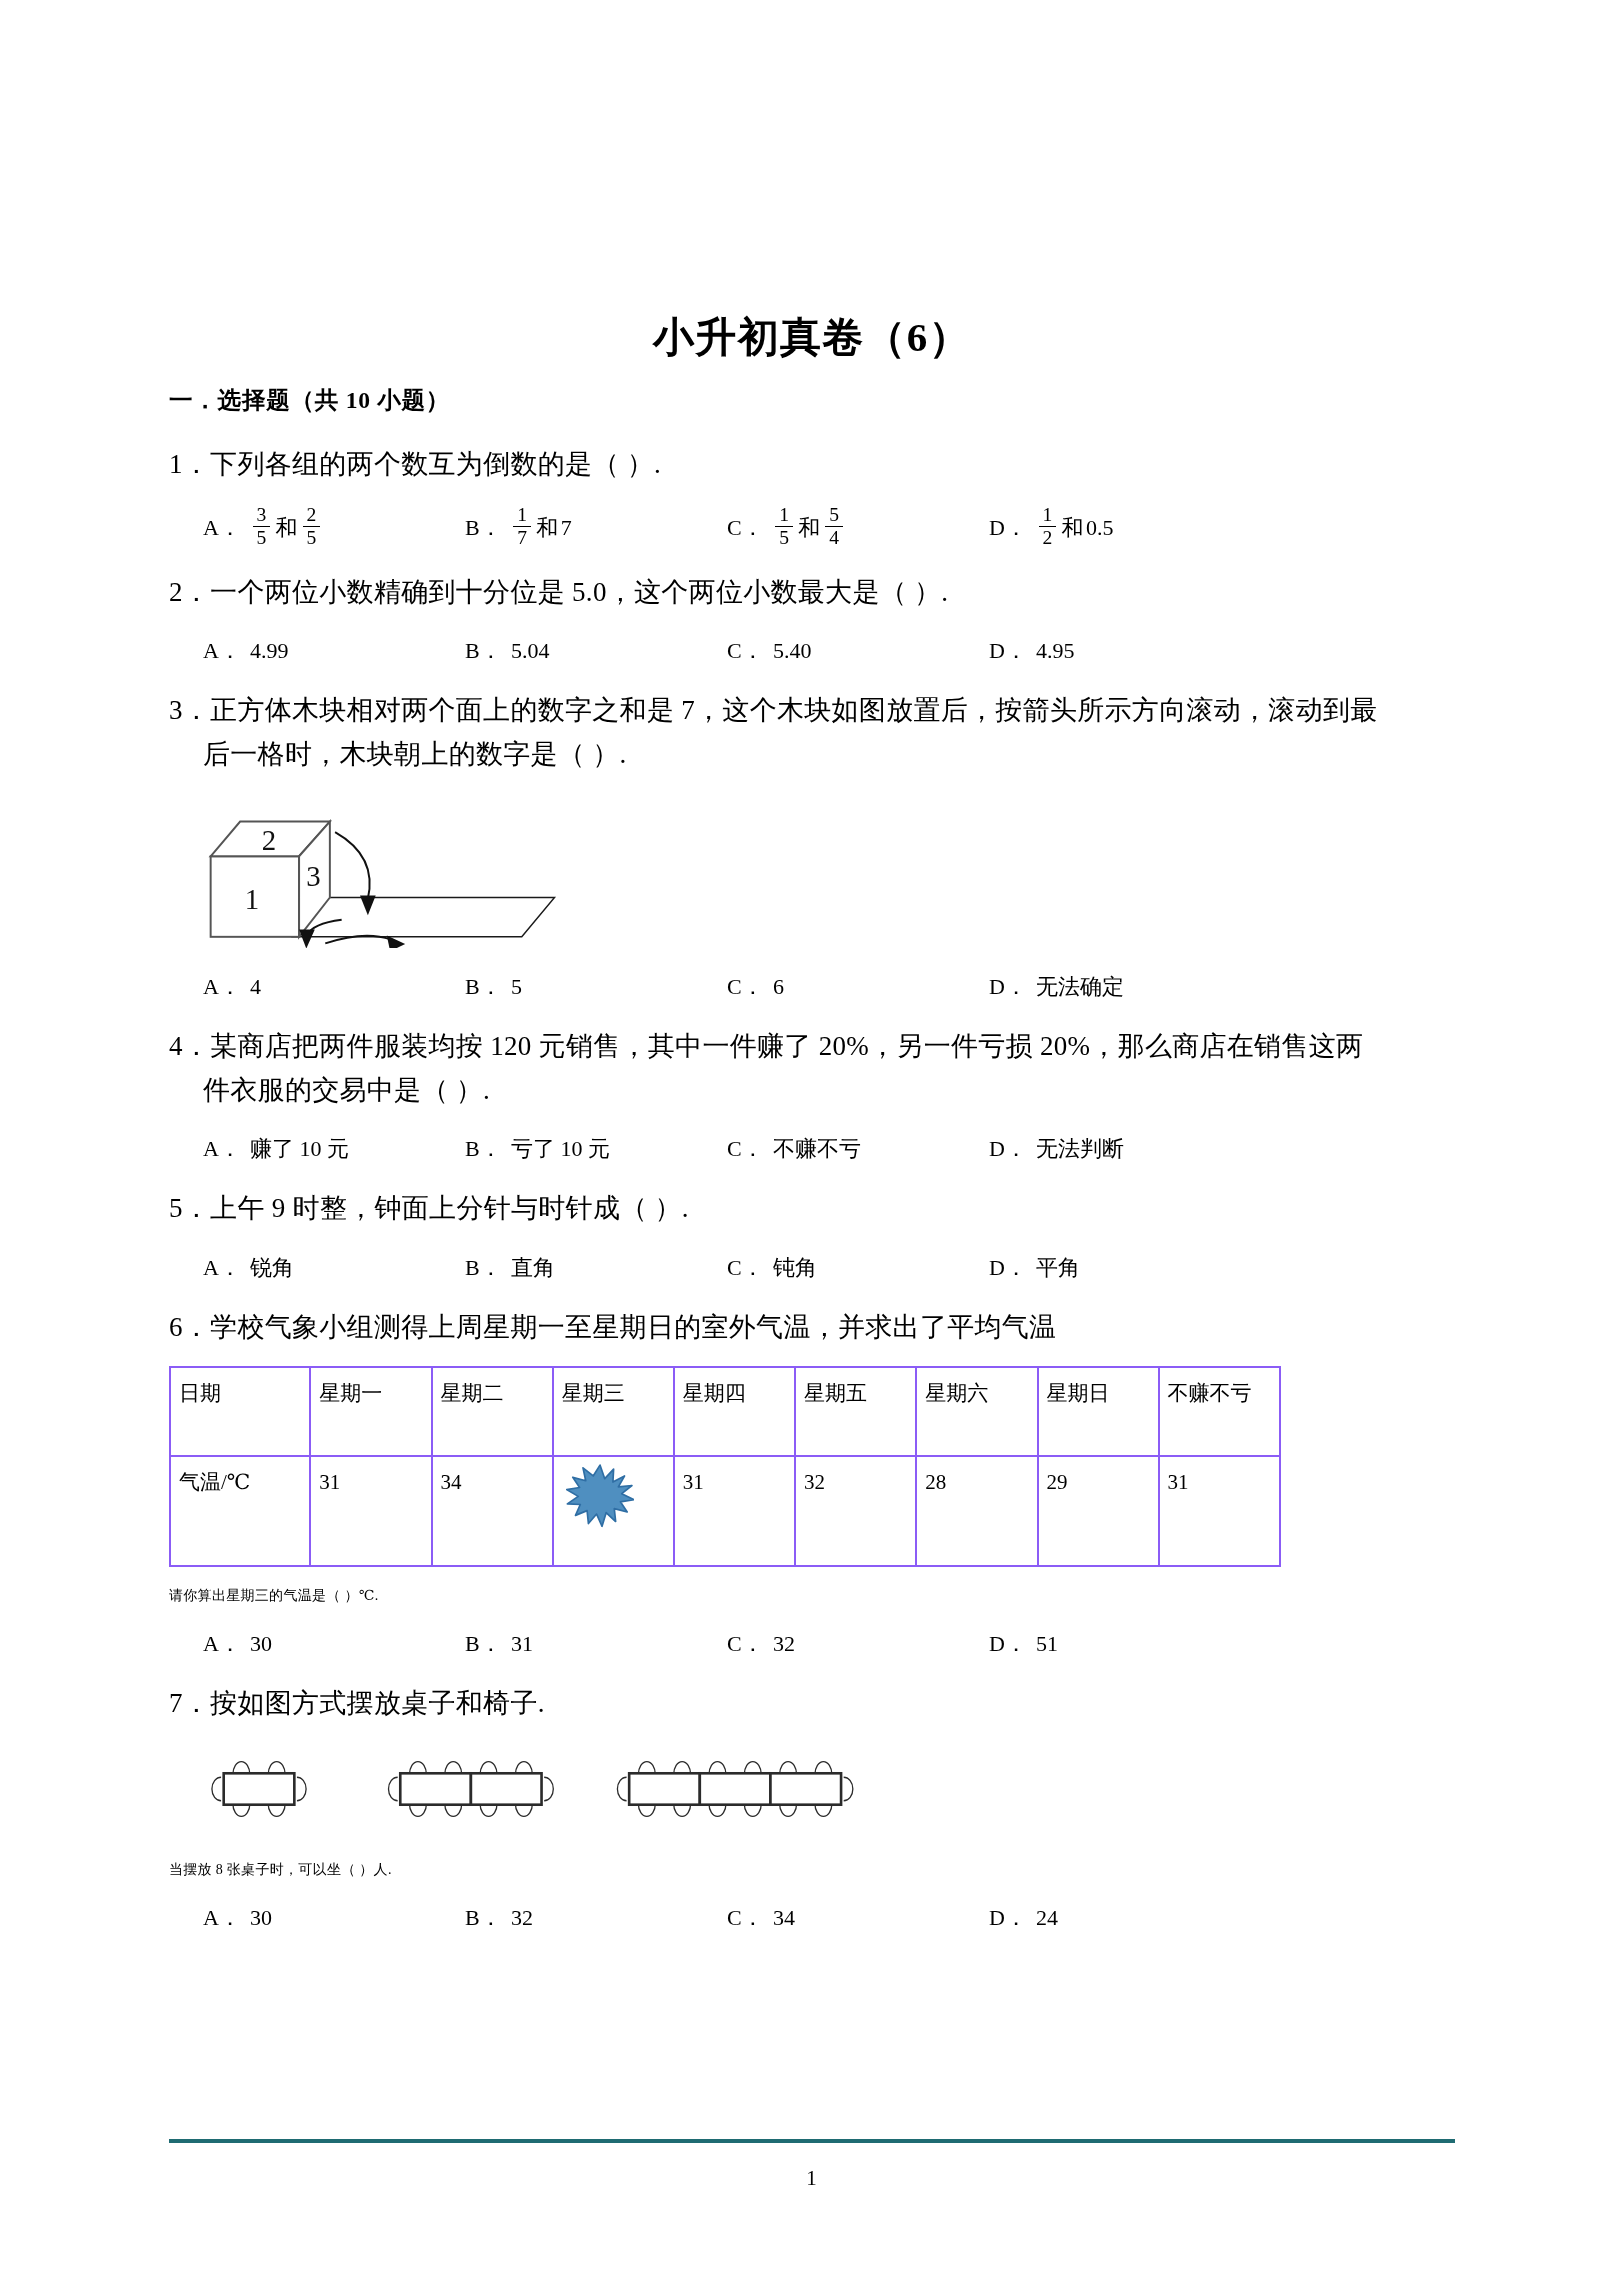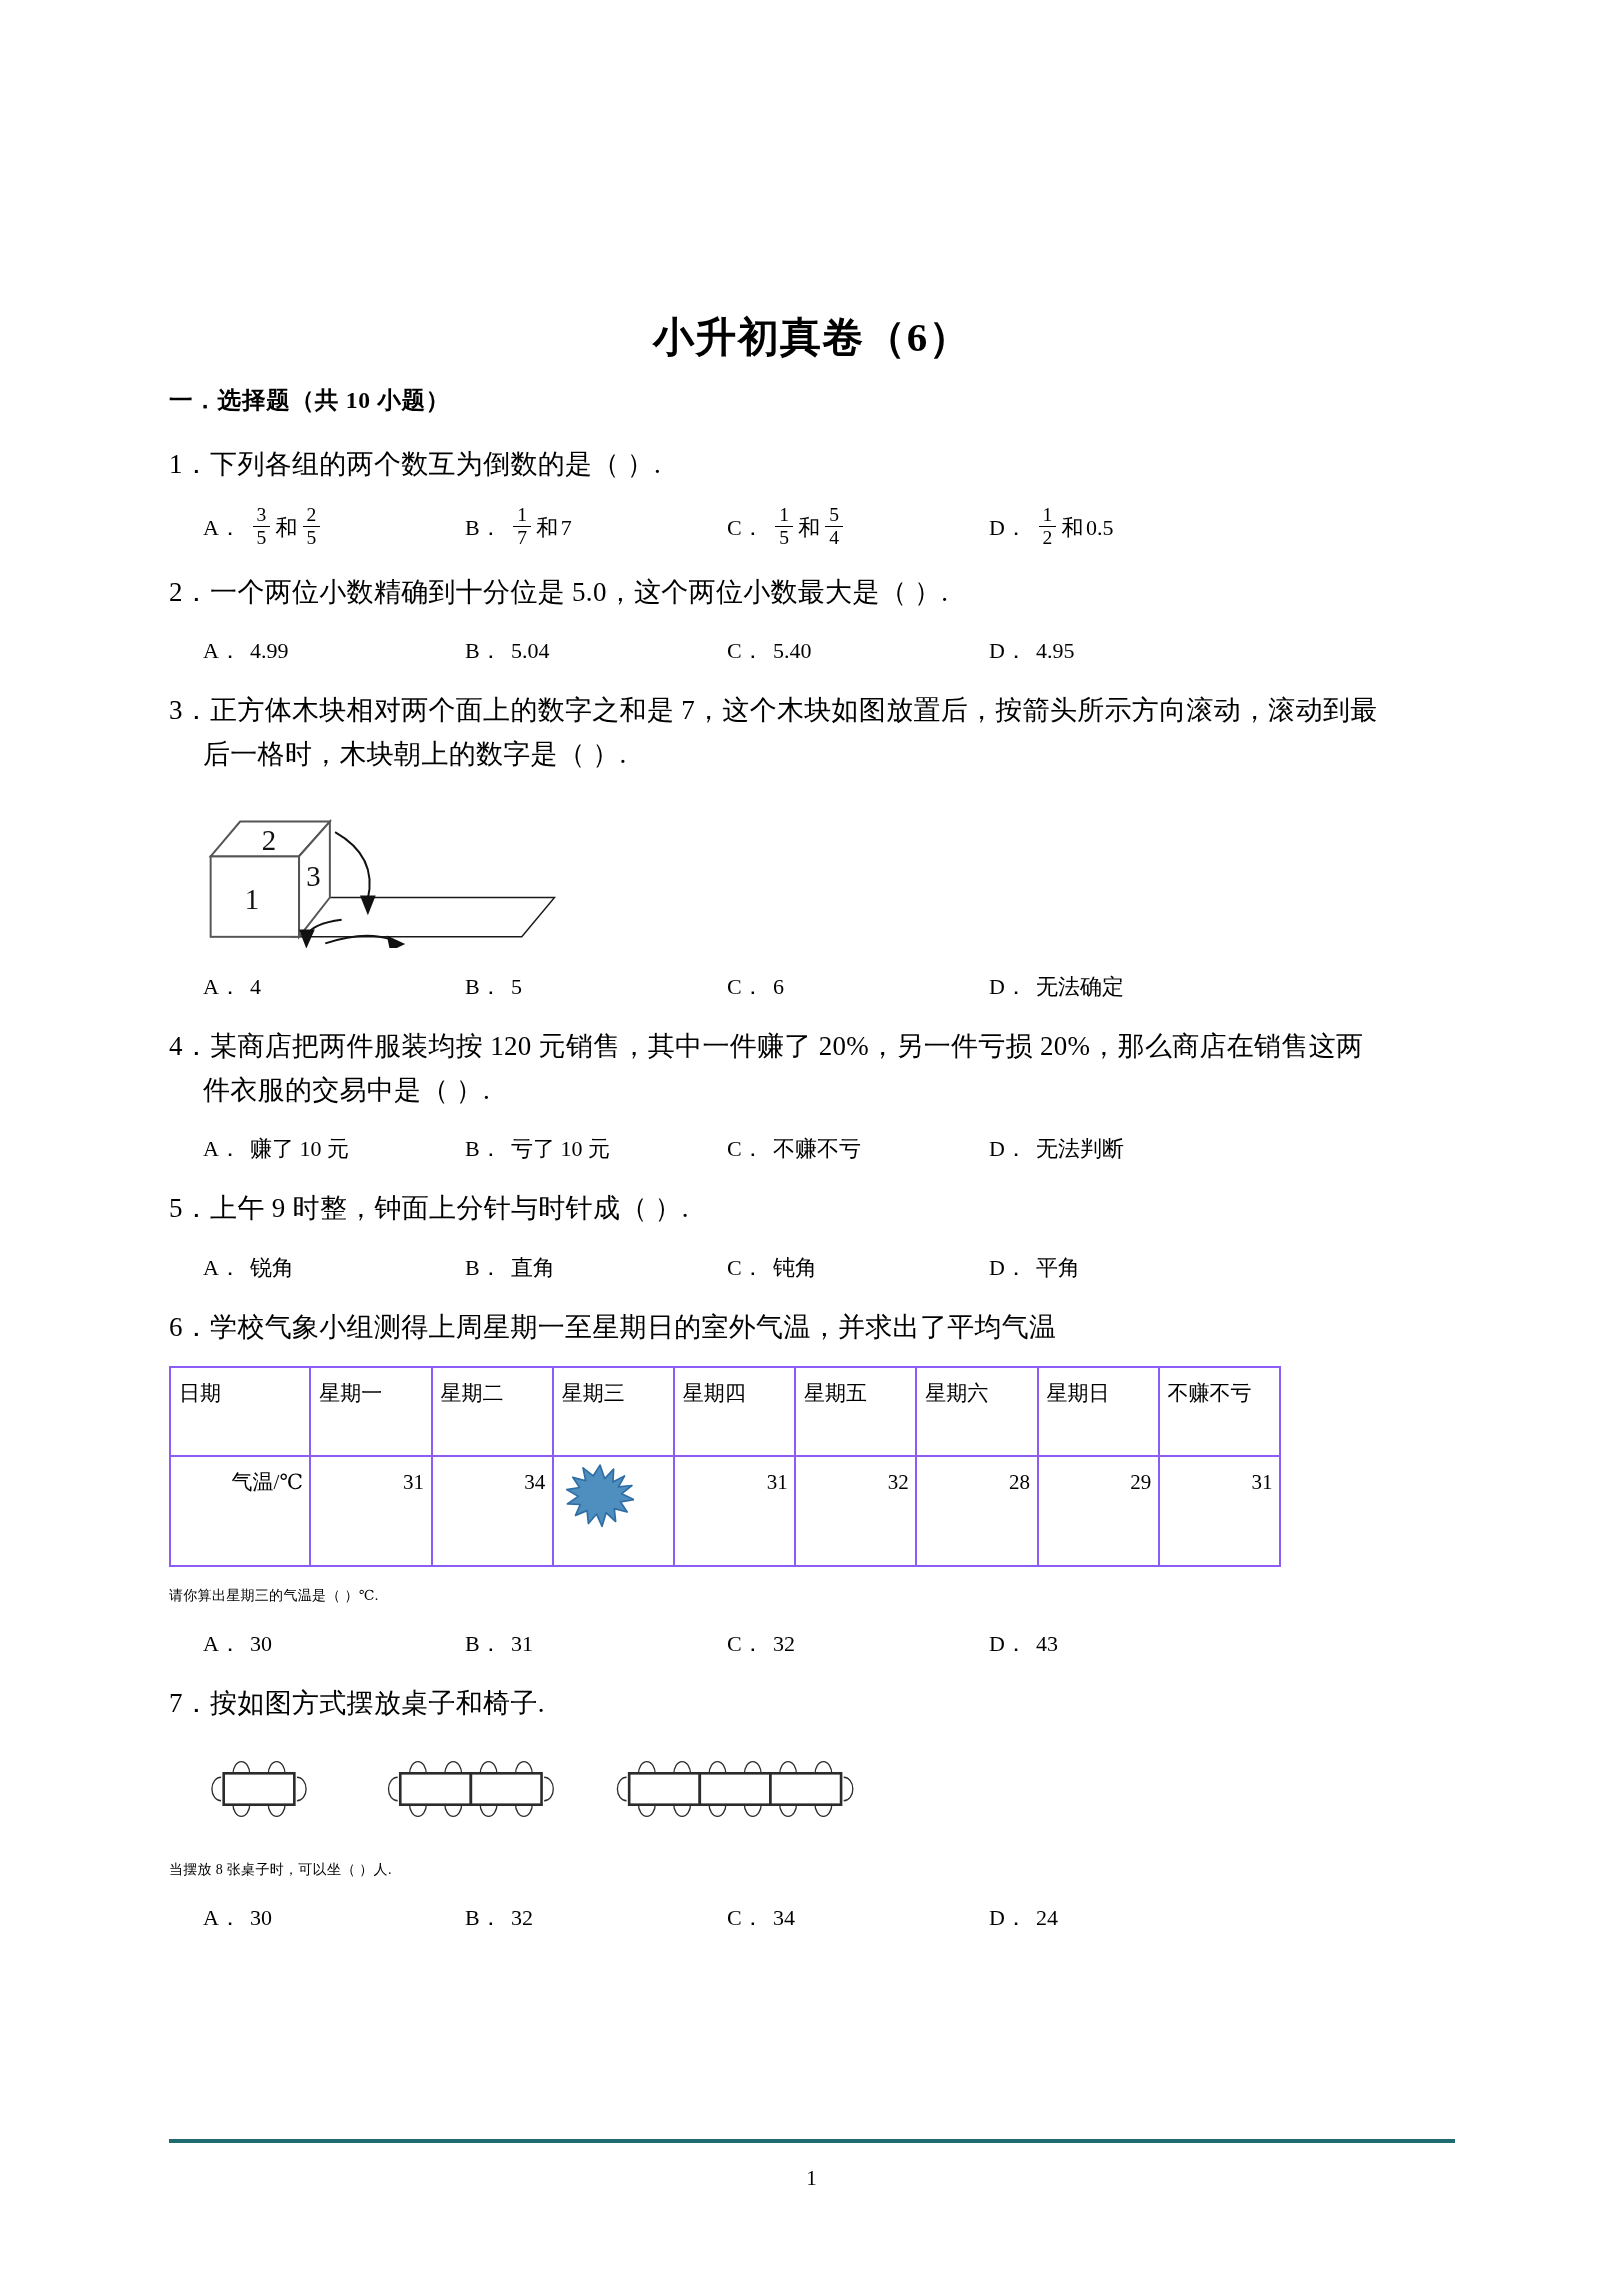--- a/index.html
+++ b/index.html
@@ -128,21 +128,21 @@
   }
   table.temp-table td {
     border: 2px solid #8b5cf6;
     font-size: 21px;
     padding: 11.8px 6.5px 11.8px 7.9px;
     height: 63px;
     vertical-align: top;
     line-height: 1.25;
     overflow: hidden;
   }
-  table.temp-table tr.row-vals td { height: 84px; text-align: right; }
+  table.temp-table tr.row-vals td { height: 84px; }
   td.c0 { width: 124px; }
   .star-cell { position: relative; }
   .star-wrap {
     position: absolute;
     left: 11.8px;
     top: 3.9px;
     width: 68px;
     height: 68px;
   }
 
@@ -395,21 +395,21 @@
         <div class="opt w2">
           <span class="lab">B．</span>
           <span>31</span>
         </div>
         <div class="opt w3">
           <span class="lab">C．</span>
           <span>32</span>
         </div>
         <div class="opt w4">
           <span class="lab">D．</span>
-          <span>43</span>
+          <span>51</span>
         </div>
       </div>
     </div>
 
     <div class="question">
       <div class="q-stem">7．按如图方式摆放桌子和椅子.</div>
 
       <div class="figure-desks">
         <svg width="654" height="92" viewBox="0 0 1000 140" xmlns="http://www.w3.org/2000/svg">
           <g stroke="#2b2b2b" fill="#ffffff">

